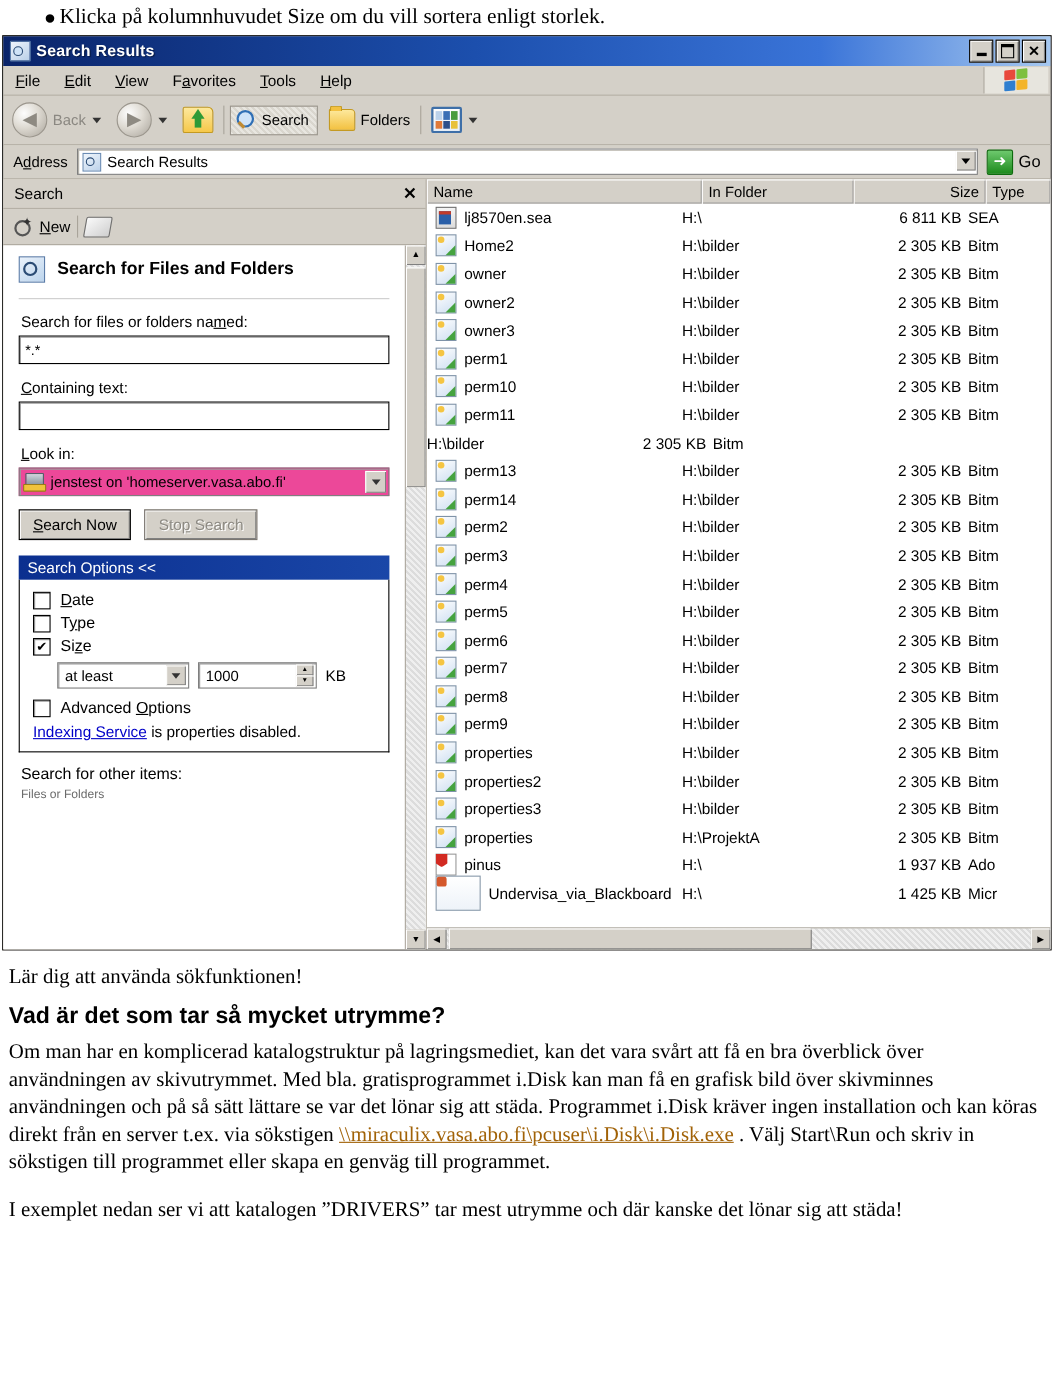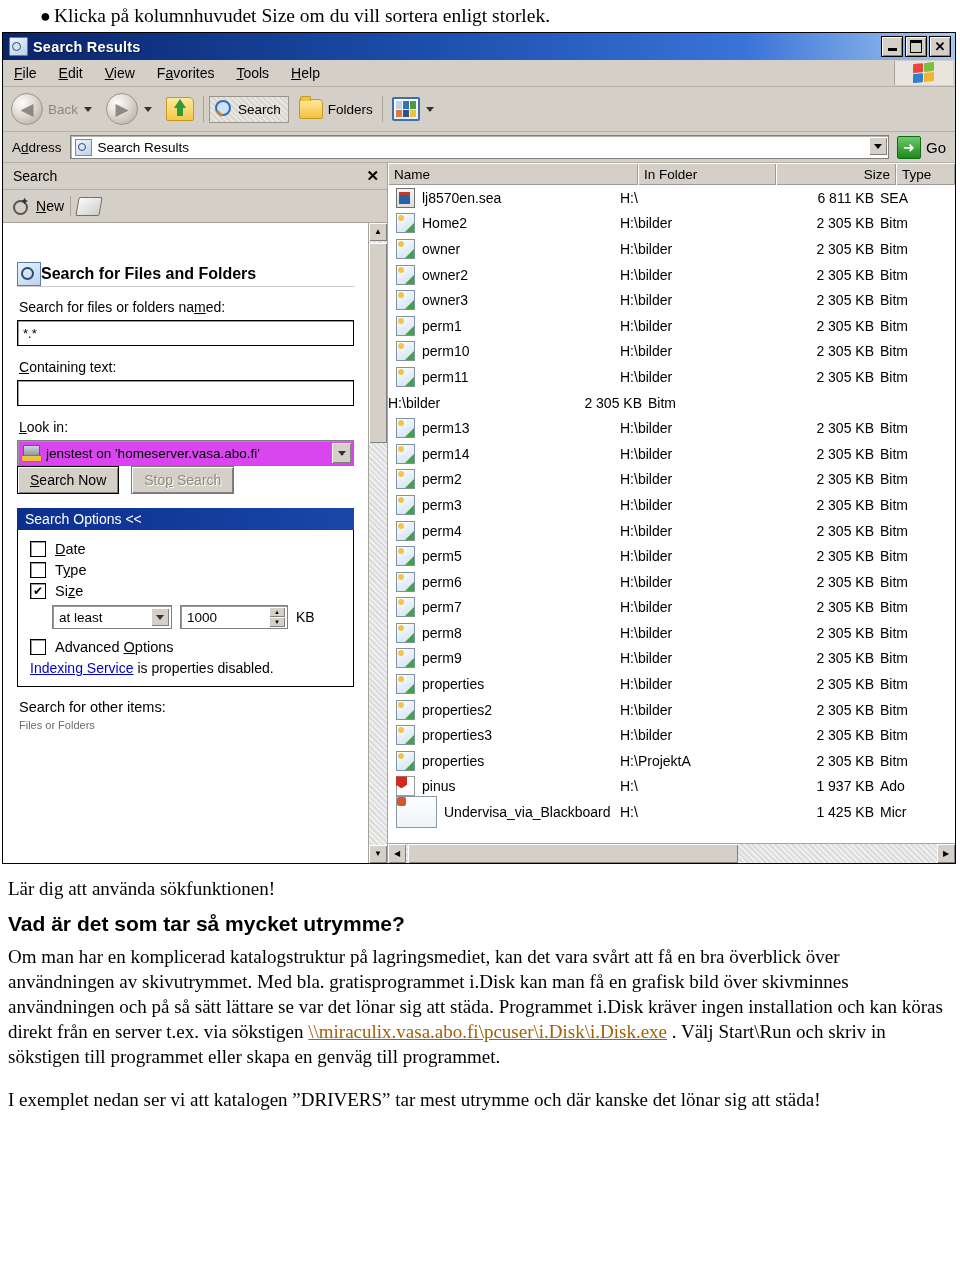--- a/index.html
+++ b/index.html
@@ -354,25 +354,24 @@
   .sb-content {
     flex: 1;
     background: #fff;
     margin: 0;
     display: flex;
     position: relative;
     overflow: hidden;
   }
   .sb-scrollarea { flex: 1; padding: 10px 14px 0 14px; box-sizing: border-box; overflow: hidden;}
   .sb-head {
-    display: flex; align-items: center; 
-    padding-bottom: 0;
+    display: flex; align-items: center; gap: 11px;
+    padding-bottom: 14px;
     border-bottom: 1px solid #ccc;
     margin-bottom: 12px;
-    margin-top: 29px;
   }
   .sb-head .hicon {
     width: 22px; height: 22px;
     background: linear-gradient(145deg,#eaf2fb,#bcd4ec);
     border: 1px solid #5b7ca8;
     position: relative; flex:none;
   }
   .sb-head .hicon::after {
     content:""; position:absolute; left:3px; top:4px;
     width:9px; height:9px; border:2px solid #2b4c75; border-radius:50%;
@@ -394,26 +393,26 @@
     box-shadow: inset 1px 1px 0 #9a9a9a;
     margin-bottom: 13px;
     display:flex; align-items:center;
     padding: 0 5px;
     font-family:"Liberation Sans", sans-serif;
     font-size: 13px;
     box-sizing: border-box;
   }
   .combo {
     height: 26px;
-    background: #d946ef;
+    background: #ec4899;
     border: 1px solid #7f7f7f;
     box-shadow: inset 1px 1px 0 #9a9a9a;
     display: flex; align-items: center;
     padding: 0 0 0 3px;
-    margin-bottom: 0;
+    margin-bottom: 12px;
     position: relative;
     box-sizing: border-box;
   }
   .combo .net-icon {
     width: 20px; height: 17px; flex:none; margin-right: 5px;
     position: relative;
   }
   .combo .net-icon .scr {
     position:absolute; left:2px; top:0; width:15px; height:9px;
     background: linear-gradient(#cfd6dc,#8e9aa4);

